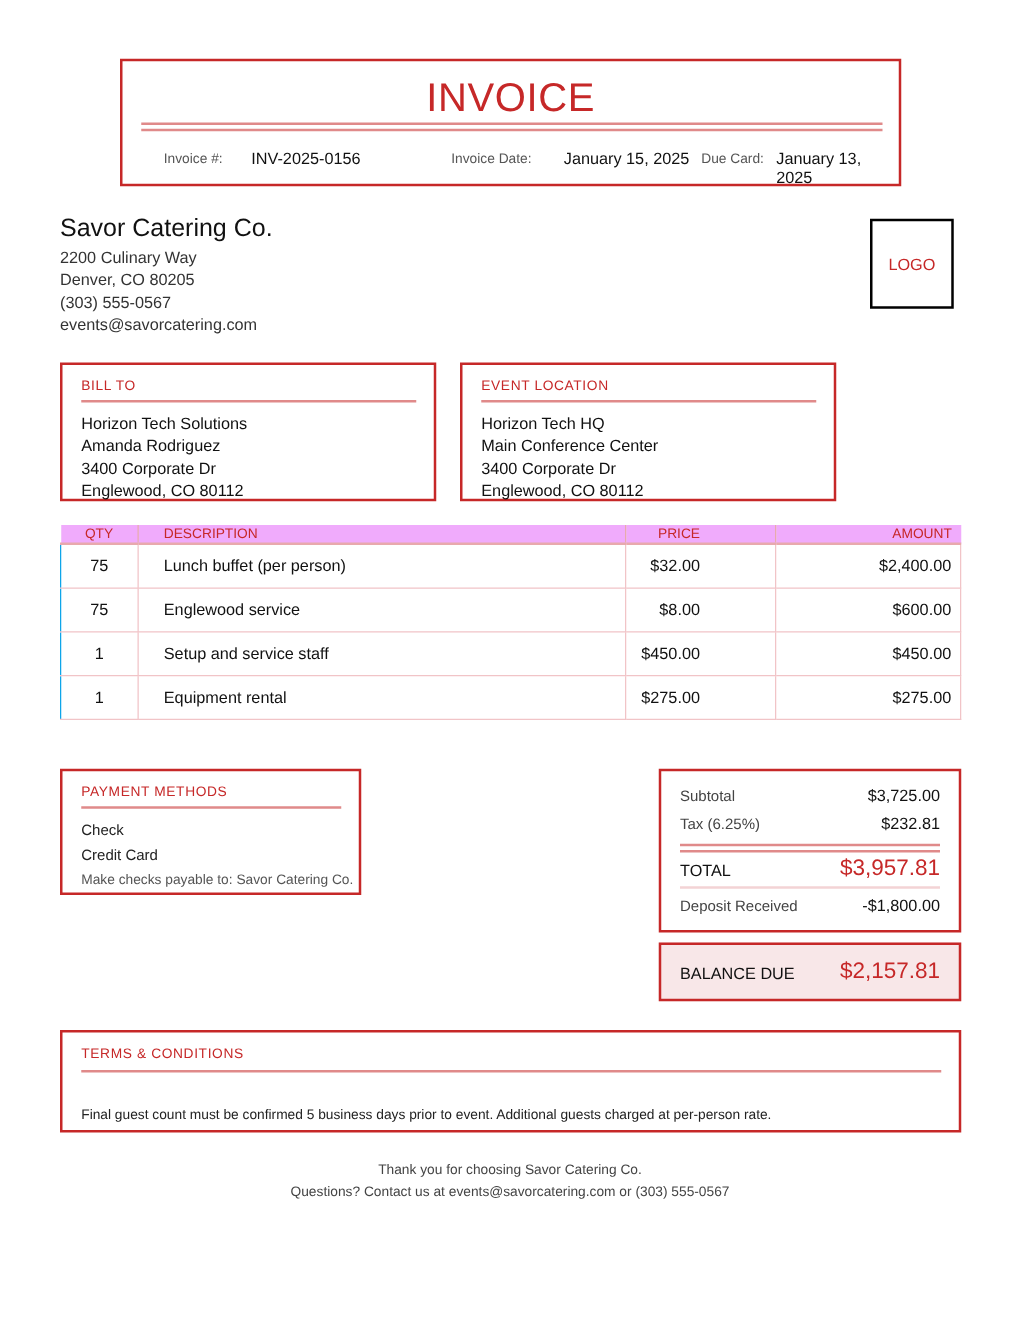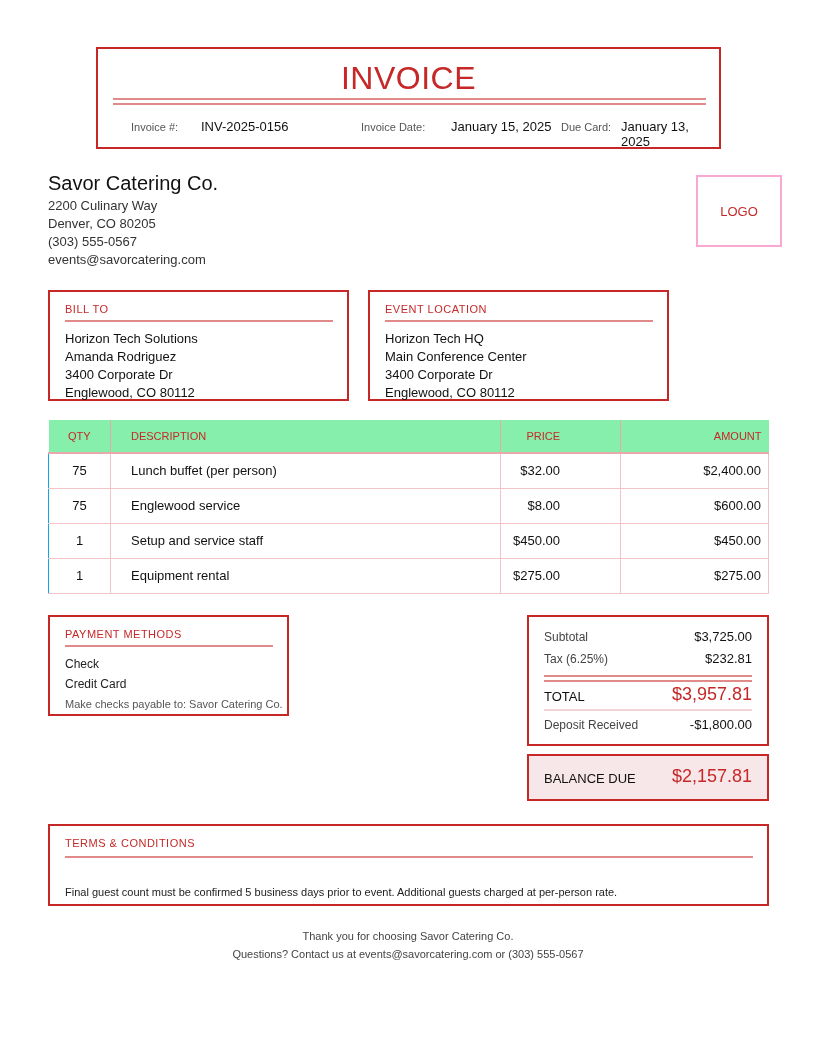--- a/index.html
+++ b/index.html
@@ -12,31 +12,31 @@
   .header-box { left: 96px; top: 47px; width: 625px; height: 102px; border: 2px solid #c62828; }
   .invoice-title { left: 0; right: 0; top: 11px; text-align: center; font-size: 32px; color: #c62828; letter-spacing: 0.5px; }
   .dbl-rule { left: 15px; width: 593px; height: 2px; background: #e08a8a; }
   .meta-label { font-size: 11px; color: #555; top: 72px; }
   .meta-value { font-size: 13px; color: #111; top: 70px; }
 
   
   .company-name { left: 48px; top: 172px; font-size: 20px; color: #111; }
   .company-line { left: 48px; font-size: 13px; color: #333; }
 
-  .logo-box { left: 696px; top: 175px; width: 86px; height: 72px; border: 2px solid #f9a8d4; display: flex; align-items: center; justify-content: center; color: #c62828; font-size: 13px; }
+  .logo-box { left: 696px; top: 175px; width: 67px; height: 72px; border: 2px solid #000000; display: flex; align-items: center; justify-content: center; color: #c62828; font-size: 13px; }
 
   
   .addr-box { top: 290px; height: 111px; border: 2px solid #c62828; }
   .box-heading { position: absolute; left: 15px; top: 11px; font-size: 11px; color: #c62828; letter-spacing: 0.5px; }
   .box-rule { position: absolute; left: 15px; height: 2px; background: #e08a8a; }
   .addr-line { position: absolute; left: 15px; font-size: 13px; color: #111; }
 
   
   .items-table { left: 48px; top: 420px; width: 721px; border-collapse: collapse; font-size: 13px; }
-  .items-table th { background: #86efac; color: #c62828; font-weight: normal; font-size: 11px; height: 33px; border-right: 1px solid #e8a9ad; border-bottom: 2px solid #e8a9ad; }
+  .items-table th { background: #f0abfc; color: #c62828; font-weight: normal; font-size: 11px; height: 15px; border-right: 1px solid #e8a9ad; border-bottom: 2px solid #e8a9ad; }
   .items-table th:last-child { border-right: none; }
   .items-table td { height: 35px; border: 1px solid #f1c4c7; color: #111; }
   .items-table td:first-child { border-left: 1px solid #0ea5e9; }
   .c-qty { width: 62px; text-align: center; }
   .c-desc { width: 390px; text-align: left; padding-left: 20px; }
   .c-price { width: 120px; text-align: right; padding-right: 60px; }
   .c-amt { text-align: right; padding-right: 7px; }
 
   
   .pay-box { left: 48px; top: 615px; width: 241px; height: 101px; border: 2px solid #c62828; }

